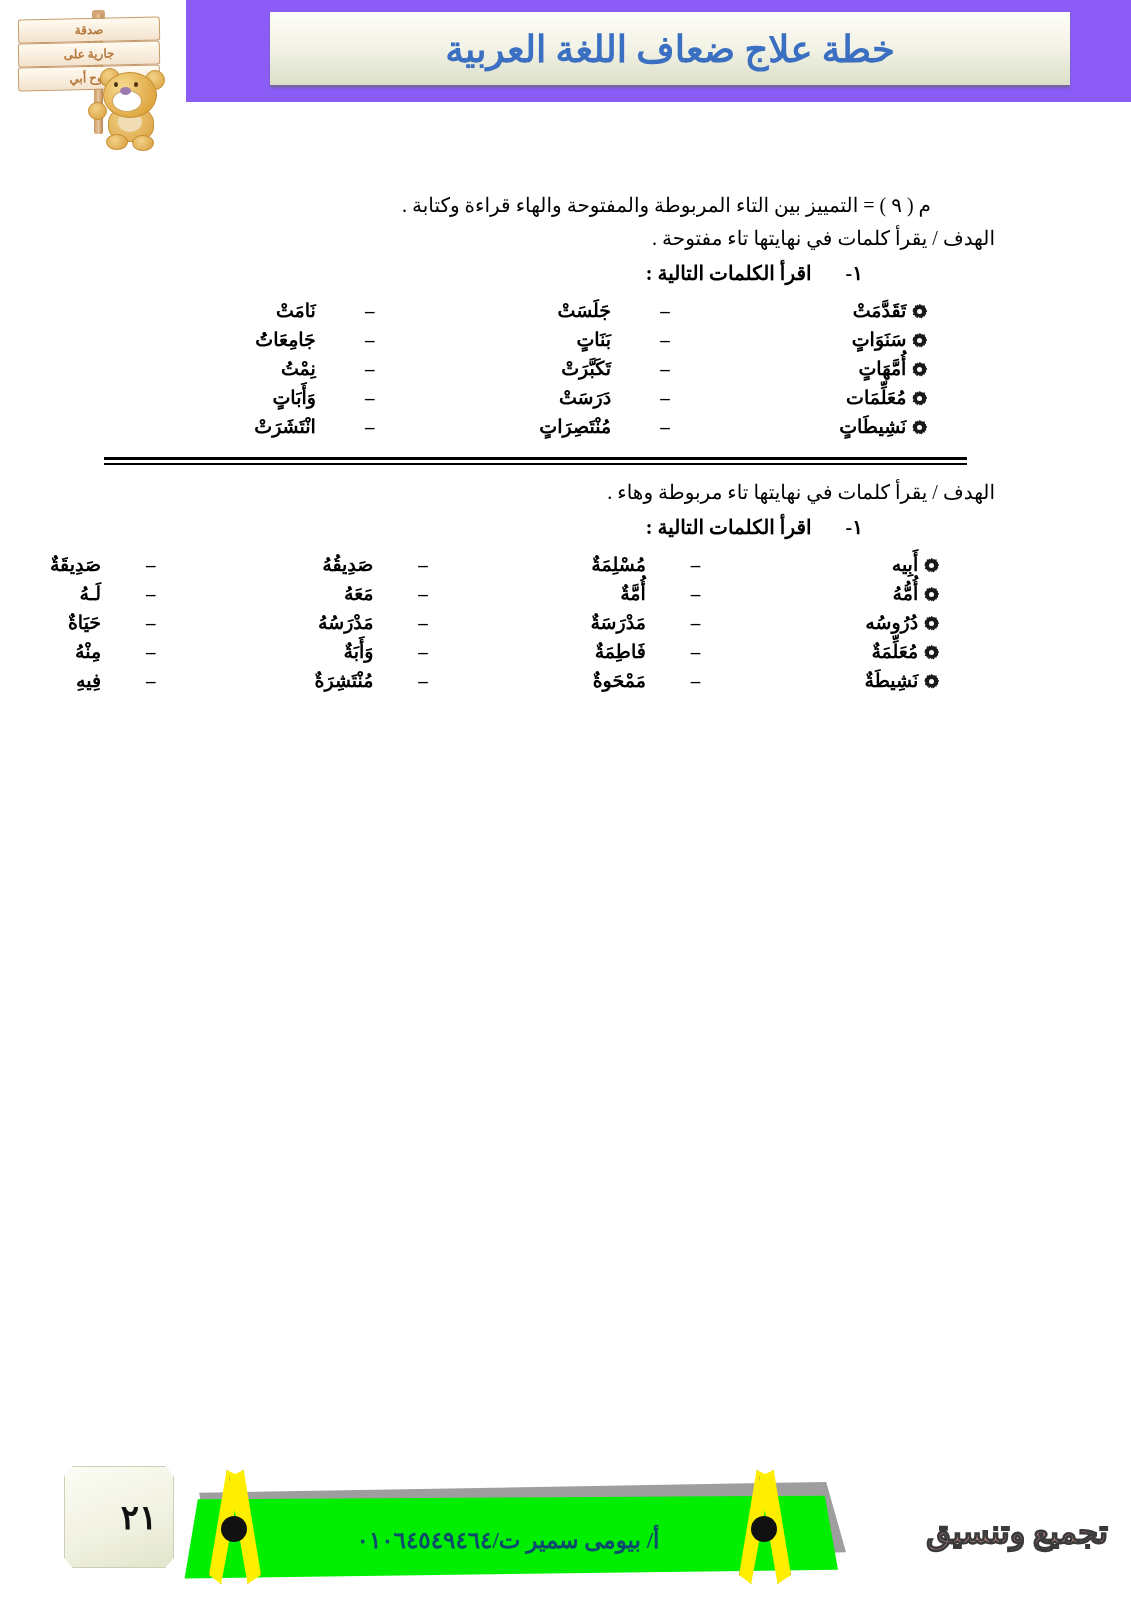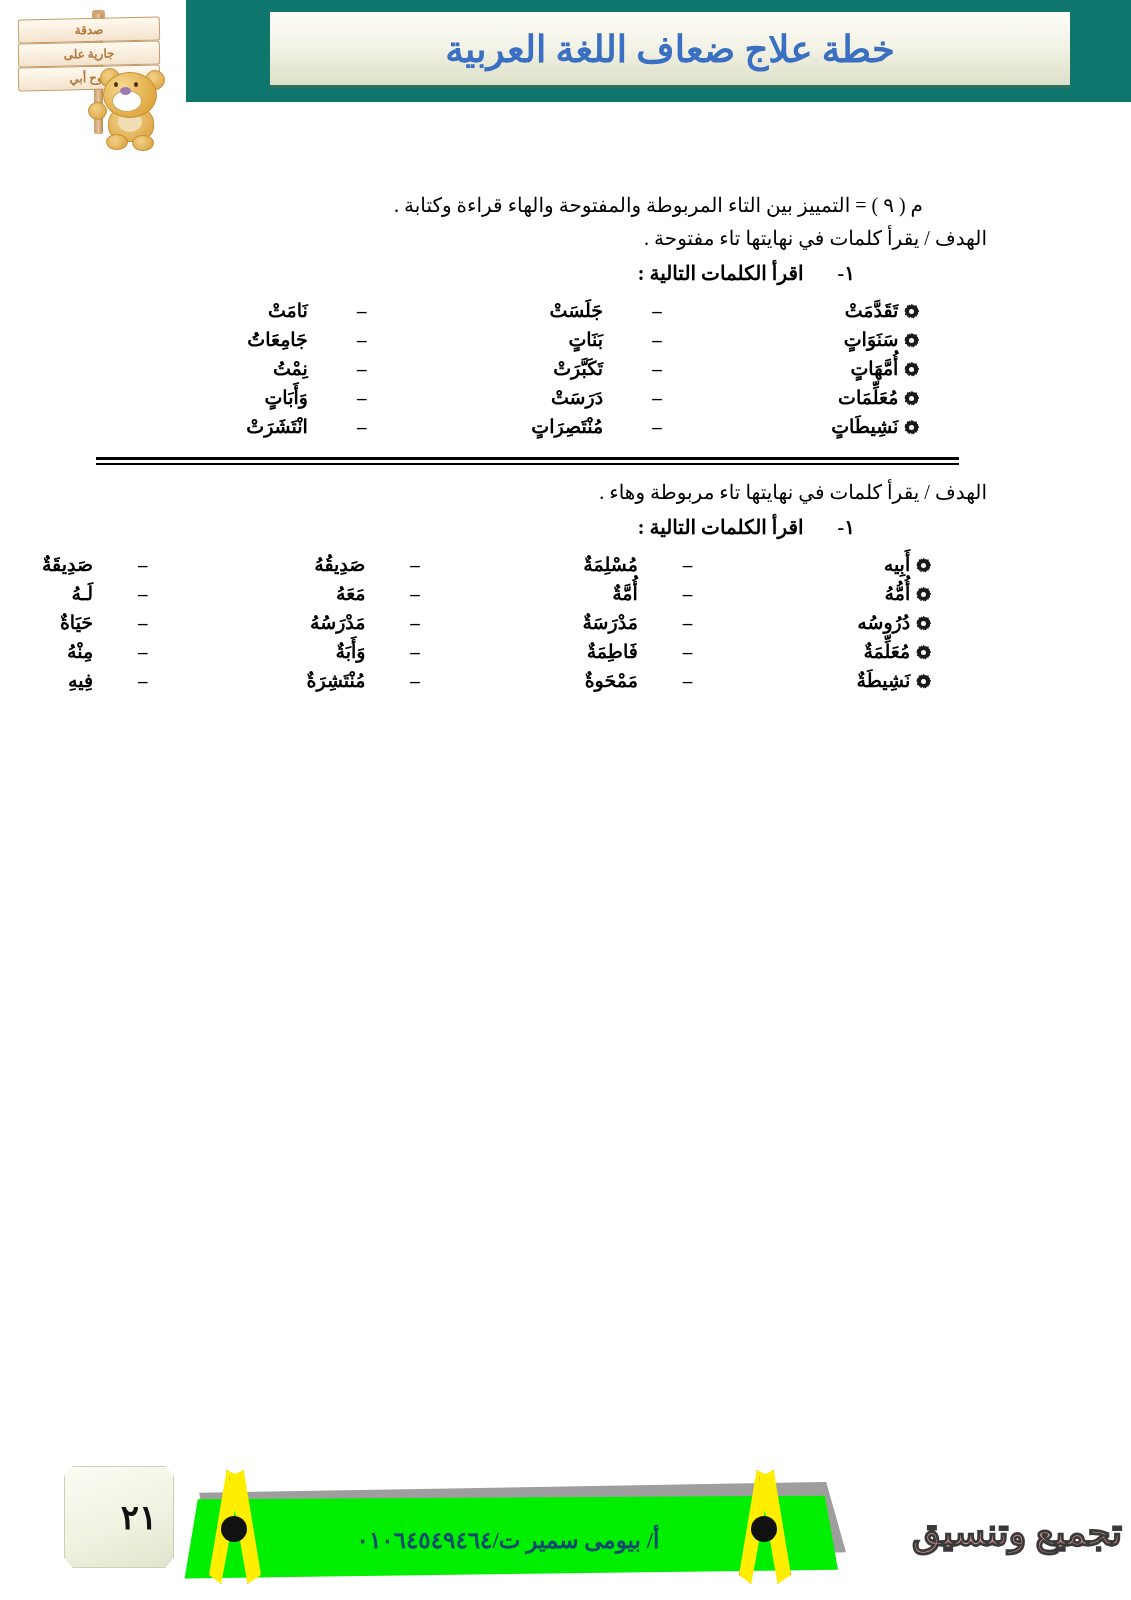--- a/index.html
+++ b/index.html
@@ -16,21 +16,21 @@
     overflow: hidden;
   }
 
   
   .header-band {
     position: absolute;
     top: 0;
     left: 186px;
     width: 945px;
     height: 102px;
-    background: #0f766e;
+    background: #8b5cf6;
   }
   .header-inner {
     position: absolute;
     top: 12px;
     left: 84px;
     width: 800px;
     height: 72px;
     background: linear-gradient(180deg, #fdfdf8 0%, #f2f2e6 48%, #dcdfc8 100%);
     border-top: 1px solid #ffffff;
     box-shadow: 0 3px 2px rgba(90,110,70,.45);
@@ -182,21 +182,21 @@
     border-radius: 50%;
     border: 1px solid #c58f33;
   }
   .bear-foot.l { left: 98px; top: 132px; }
   .bear-foot.r { left: 124px; top: 133px; }
 
   
   .content {
     position: absolute;
     top: 190px;
-    left: 0;
+    left: 8px;
     width: 1051px;
     direction: rtl;
   }
   .line-obj {
     font-size: 20px;
     text-align: right;
     padding-right: 128px;
     line-height: 1.55;
     white-space: nowrap;
   }
@@ -377,21 +377,21 @@
     position: absolute;
     left: 862px;
     top: 28px;
     width: 262px;
     height: 104px;
     display: flex;
     align-items: center;
     justify-content: center;
   }
   .signature span {
-    font-size: 37px;
+    font-size: 32px;
     font-weight: bold;
     color: #dd9a95;
     -webkit-text-stroke: 1.6px #3a3a3a;
     white-space: nowrap;
     direction: rtl;
     margin-left: 48px;
   }
 </style>
 </head>
 <body>

